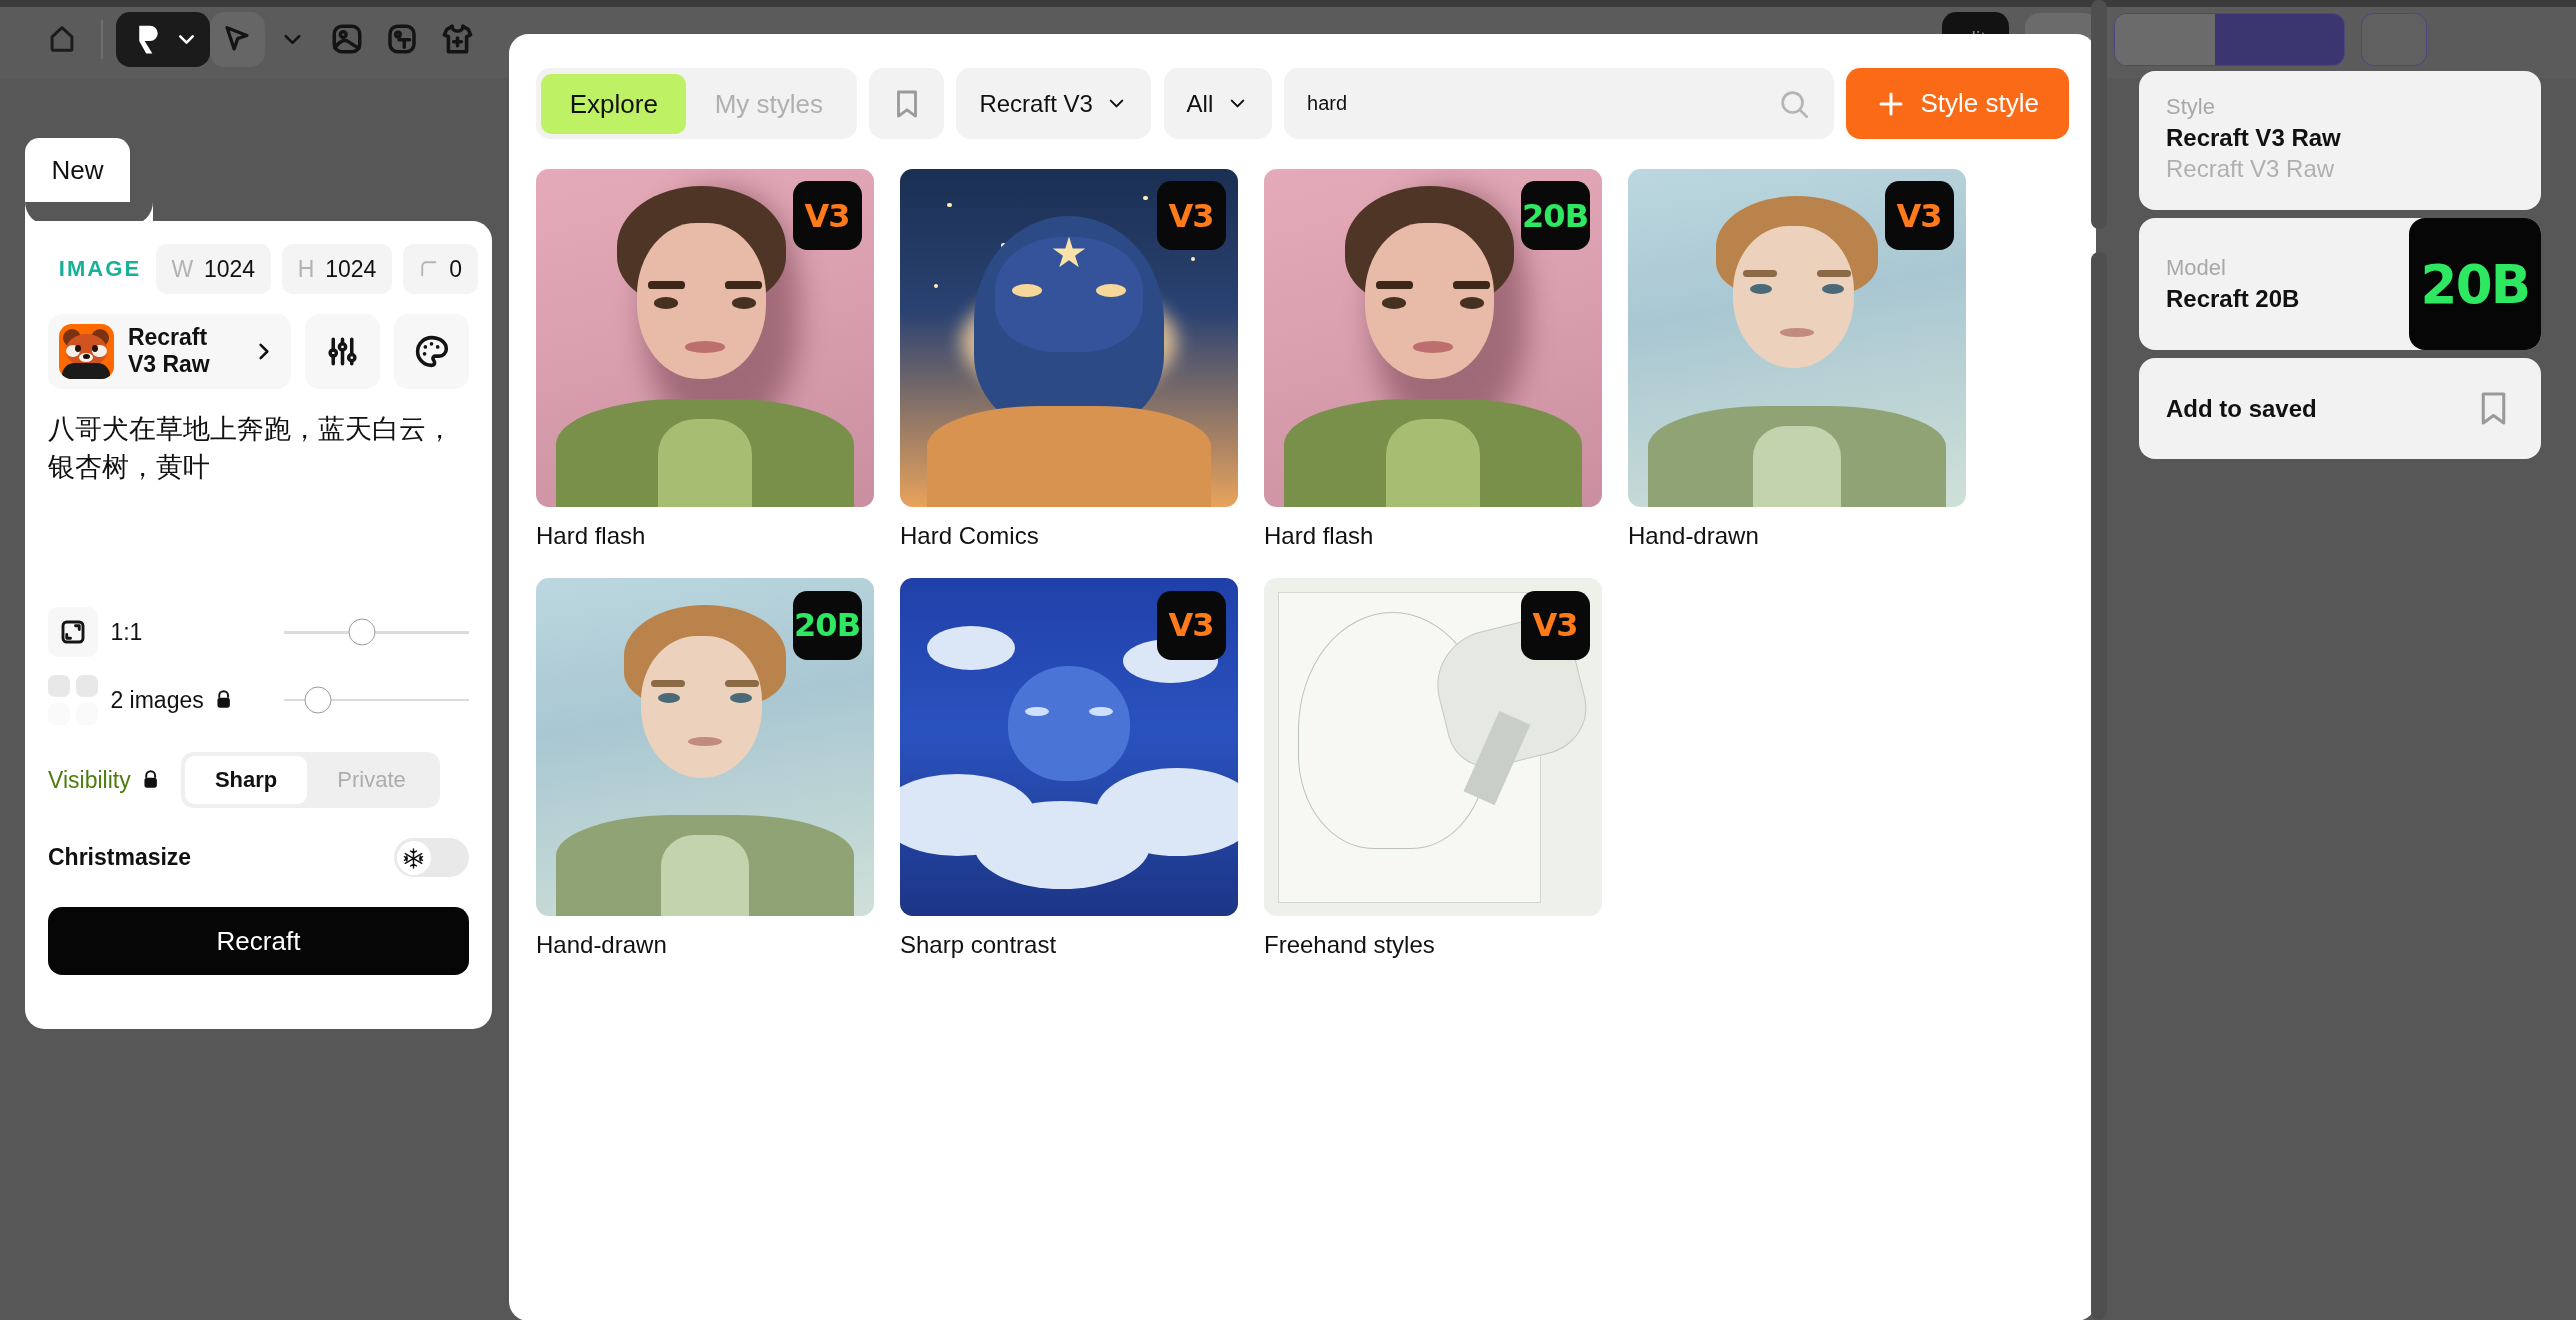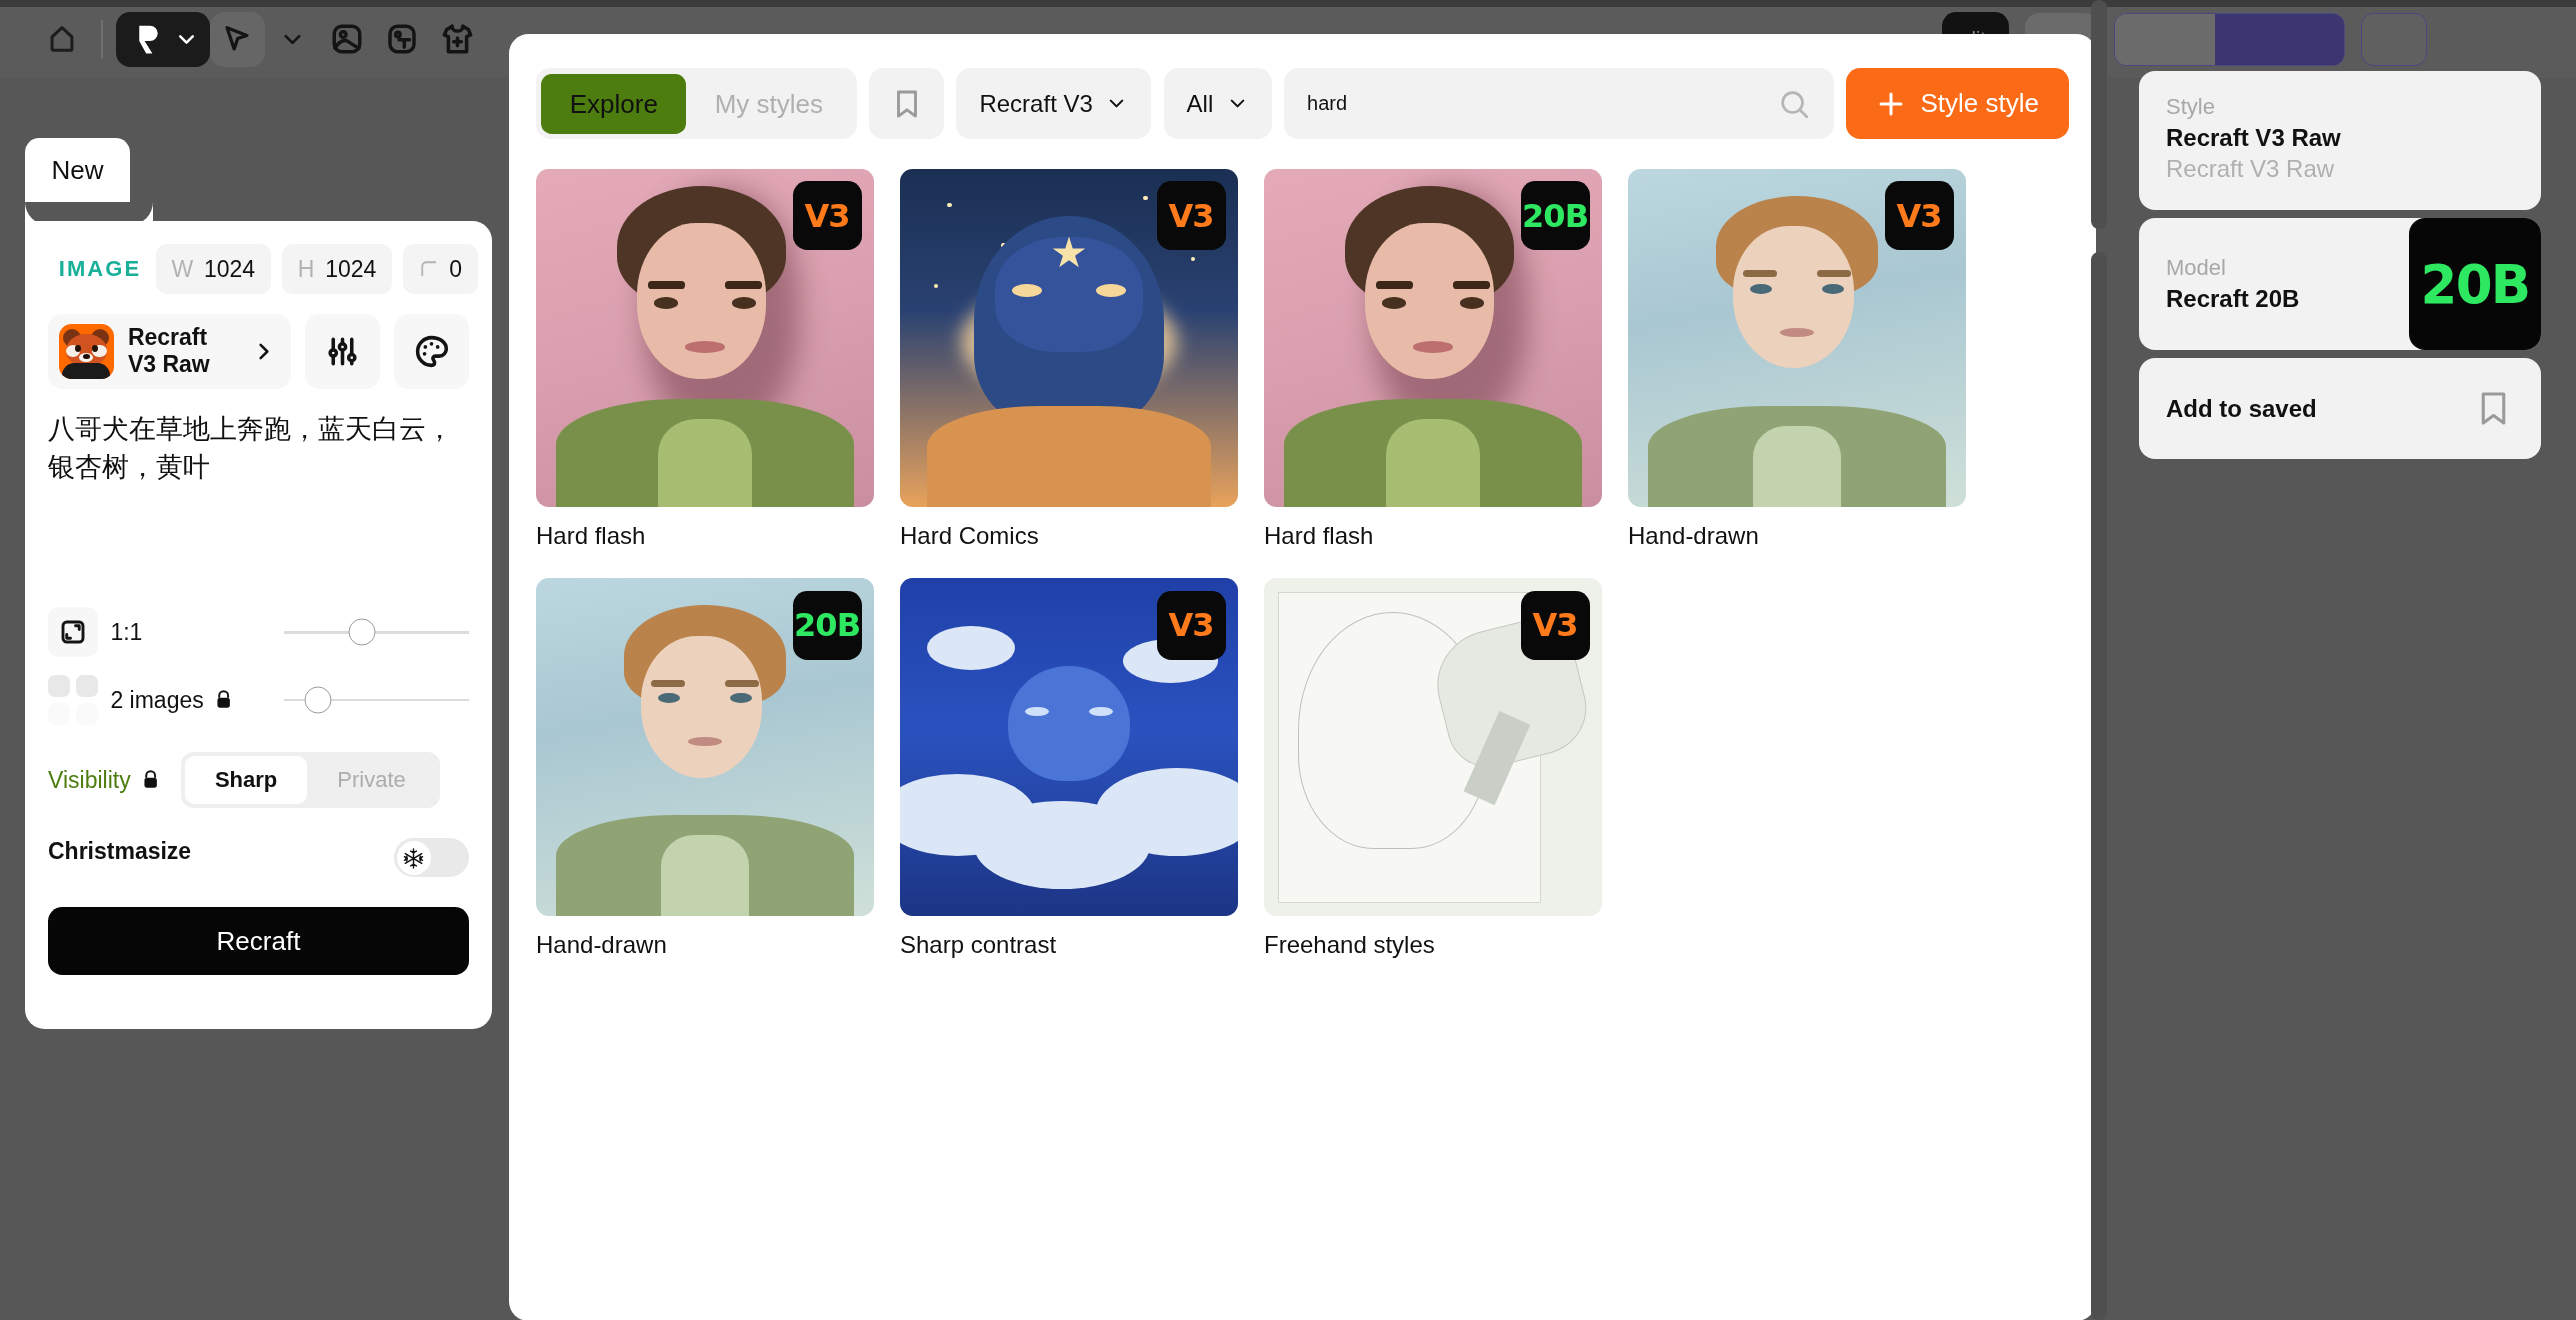--- a/index.html
+++ b/index.html
@@ -134,21 +134,21 @@
 
   .visrow { display: flex; align-items: center; gap: 19.6px; margin-top: 19.6px; }
   .visrow .lab { font-size: 23px; color: #4d7c0f; display:flex;align-items:center;gap:9px;}
   .seg { background: #efefef; border-radius: 12.4px; padding: 4.4px; display: flex; }
   .seg div {
     padding: 0 30px; height: 48px; line-height: 48px; border-radius: 9.8px;
     font-size: 22px; color: #adadad; cursor: pointer;
   }
   .seg div.active { background: #fff; color: #111; font-weight: 700; }
 
-  .xmasrow { display: flex; margin-top: 30px; }
+  .xmasrow { display: flex; align-items: center; margin-top: 30px; }
   .xmasrow .lab { font-size: 23px; font-weight: 700; color: #111; flex: 1; }
   .toggle {
     width: 75px; height: 39px; border-radius: 19.6px; background: #e9e9e9;
     position: relative; cursor: pointer; flex:none;
   }
   .toggle .kb { position: absolute; left: 2.7px; top: 2.7px; width: 34px; height: 34px;
       border-radius: 50%; background: #fff; display:flex;align-items:center;justify-content:center;}
 
   .recraftbtn {
     margin-top: 30px; height: 68px; background: #060606; border-radius: 14.2px;
@@ -160,21 +160,21 @@
   .modal {
     position: absolute; left: 509px; top: 34px; width: 1587px; height: 1287px;
     background: #fff; border-radius: 19.6px; overflow: hidden;
   }
   .modal-head { display: flex; align-items: center; gap: 12.4px; padding: 34px 27px 0 27px; }
   .tabs { background: #f2f2f2; border-radius: 14.2px; padding: 5.3px; display: flex; }
   .tabs div {
     height: 60px; line-height: 60px; padding: 0 28.4px; border-radius: 10.7px;
     font-size: 26px; color: #b0b0b0; cursor: pointer;
   }
-  .tabs div.active { background: #4d7c0f; color: #111; }
+  .tabs div.active { background: #bef264; color: #111; }
   .mh-btn {
     background: #f2f2f2; border-radius: 14.2px; height: 71px;
     display: flex; align-items: center; justify-content: center; cursor: pointer;
     font-size: 24px; color: #111; gap: 12.4px;
   }
   .mh-bookmark { width: 75px; }
   .mh-drop { padding: 0 23px; }
   .search {
     background: #f2f2f2; border-radius: 14.2px; height: 71px; flex: 1;
     display: flex; align-items: center; padding: 0 23px; gap: 10.7px; cursor: text;

